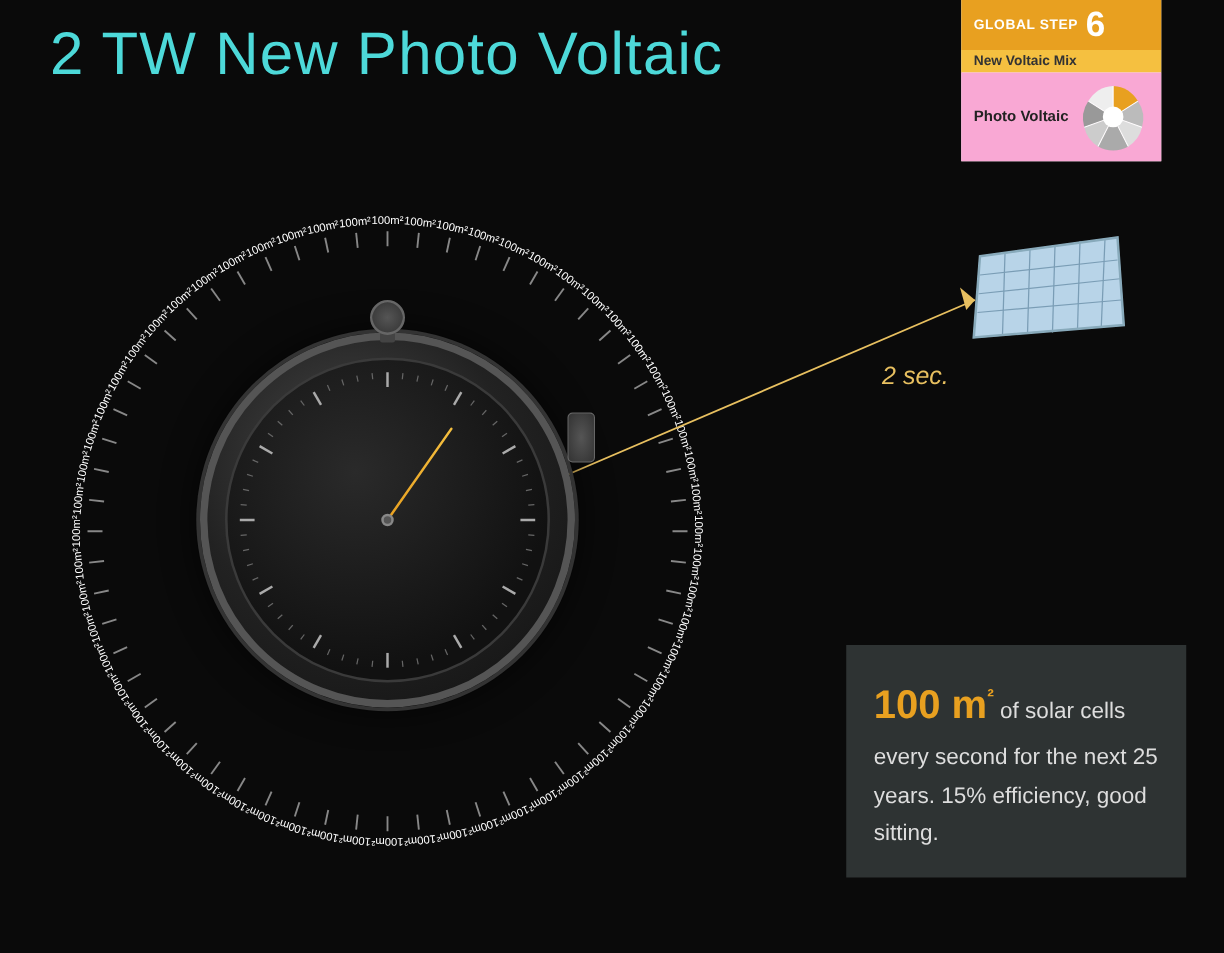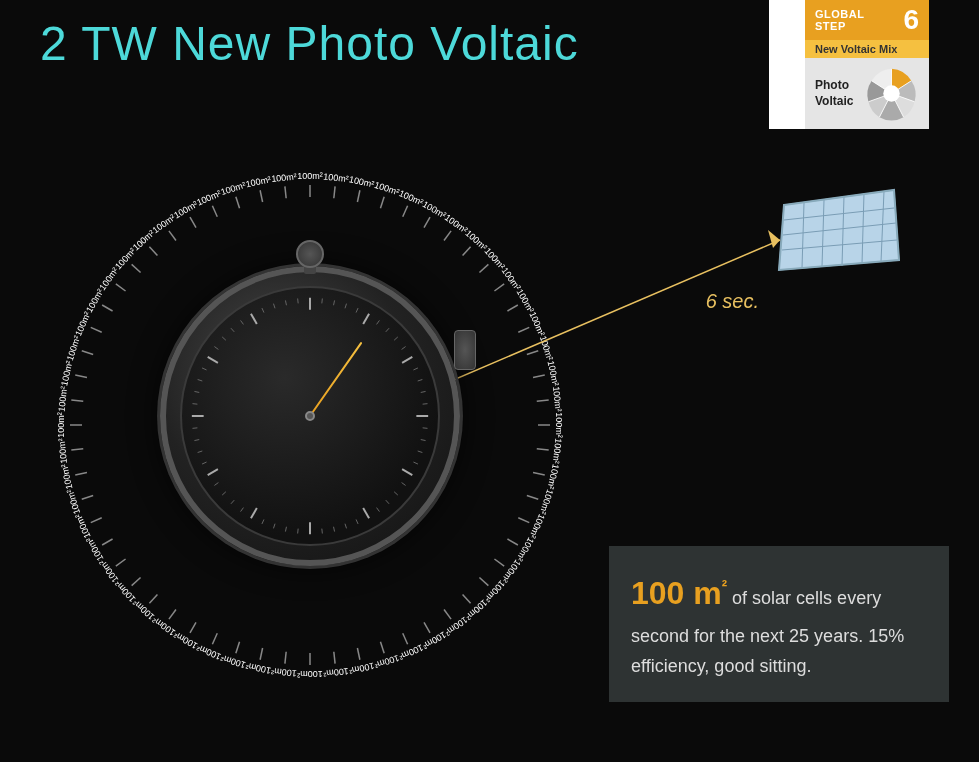--- a/index.html
+++ b/index.html
@@ -24,21 +24,20 @@
     }
 
     
     .badge-container {
       position: absolute;
       top: 0;
       right: 50px;
       width: 160px;
       background: #fff;
       border: none;
-      padding-left: 36px;
     }
     .badge-header {
       background: #e8a020;
       padding: 6px 10px;
       display: flex;
       align-items: center;
       gap: 6px;
     }
     .badge-global-step {
       color: #fff;
@@ -54,21 +53,21 @@
       line-height: 1;
     }
     .badge-subtitle {
       background: #f5c040;
       padding: 3px 10px;
       color: #333;
       font-size: 11px;
       font-weight: bold;
     }
     .badge-body {
-      background: #e5e5e5;
+      background: #f9a8d4;
       padding: 8px 10px;
       display: flex;
       align-items: center;
       gap: 8px;
     }
     .badge-label {
       color: #222;
       font-size: 12px;
       font-weight: bold;
       line-height: 1.3;
@@ -179,21 +178,21 @@
       border-radius: 50%;
       border: 2px solid #888;
       z-index: 25;
     }
 
     
     .info-box {
       position: absolute;
       bottom: 60px;
       right: 30px;
-      width: 340px;
+      width: 272px;
       background: rgba(50, 55, 55, 0.92);
       padding: 20px 22px;
       color: #ddd;
       font-size: 18px;
       line-height: 1.7;
     }
     .info-highlight {
       color: #e8a020;
       font-size: 32px;
       font-weight: bold;
@@ -290,21 +289,21 @@
   </svg>
 </div>
 
 <svg class="connector-line" xmlns="http://www.w3.org/2000/svg" viewBox="0 0 979 762">
 
   <line x1="430" y1="390" x2="780" y2="240" stroke="#e8c060" stroke-width="1.5" stroke-dasharray="none"></line>
 
   <polygon points="780,240 768,230 773,248" fill="#e8c060"></polygon>
 </svg>
 
-<div class="one-sec-label">6 sec.</div>
+<div class="one-sec-label">2 sec.</div>
 
 <div class="stopwatch-area">
 
   <svg style="position:absolute;top:0;left:0;width:560px;height:580px;" viewBox="0 0 560 580">
     <g transform="translate(280,305)">
 
       <g id="ticks">
       </g>
     <text x="1.518562030942718e-14" y="-248" fill="#fff" font-size="9" text-anchor="middle" dominant-baseline="middle" transform="rotate(0, 1.518562030942718e-14, -248)">100m²</text>
         <line x1="1.3960973510279826e-14" y1="-228" x2="1.469576158976824e-14" y2="-240" stroke="#888" stroke-width="1.5"></line>

